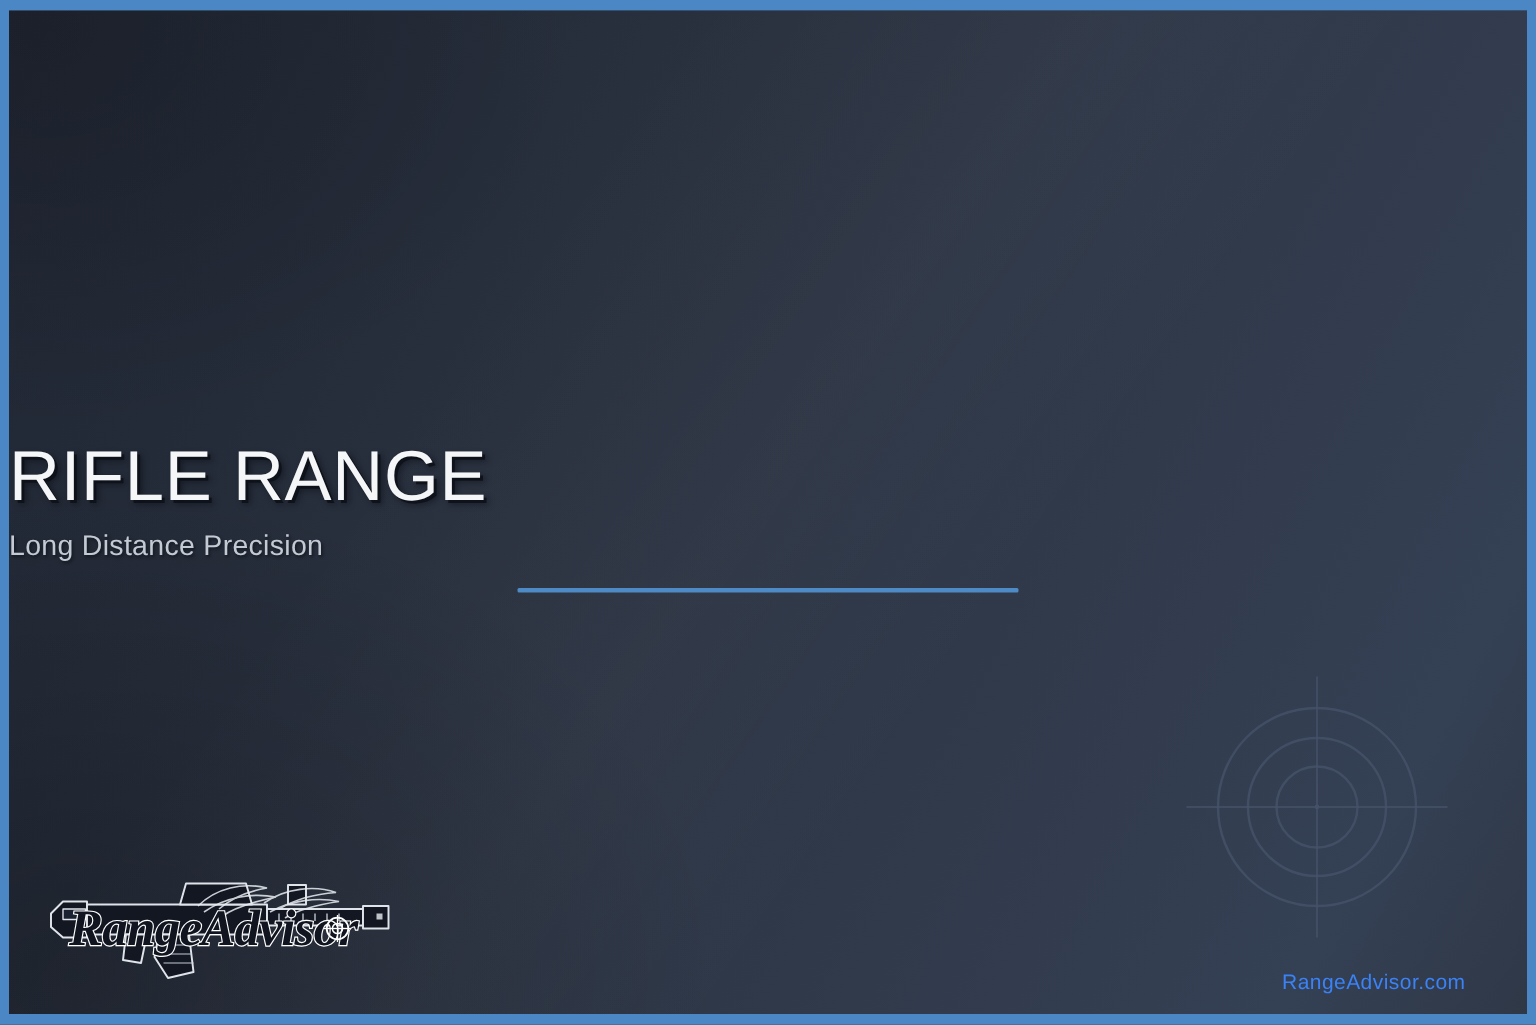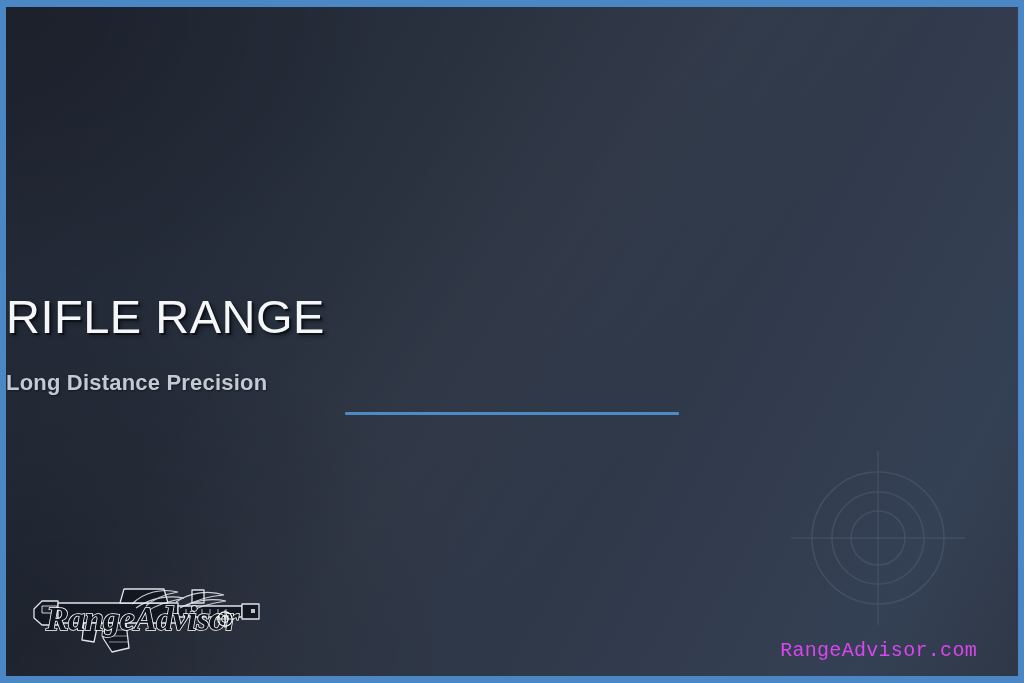--- a/index.html
+++ b/index.html
@@ -83,44 +83,43 @@
     font-size: 47px;
     font-weight: 400;
     letter-spacing: 0.5px;
     line-height: 1.06;
     color: #f4f6f8;
     text-shadow:
       2px 2px 0 rgba(12,16,24,0.88),
       3px 3px 4px rgba(8,11,17,0.55);
   }
   .slide-subtitle {
-    margin: 28px 0 0 0;
-    font-size: 22px;
-    font-weight: 700;
+    margin: 12px 0 0 0;
+    font-size: 19px;
+    font-weight: 400;
     letter-spacing: 0.2px;
     color: #c4cad3;
     text-shadow: 1px 1px 2px rgba(10,14,20,0.6);
   }
   .title-rule {
     width: 334px;
     height: 3px;
     margin: 16px auto 0 auto;
     background: #4d8ac6;
     border-radius: 1px;
   }
 
   
   .footer-url {
     position: absolute;
     right: 41px;
     bottom: 14px;
-    font-size: 20px;
+    font-size: 14px;
     letter-spacing: 0.3px;
-    color: #d946ef;
-    font-family: Liberation Mono, monospace;
+    color: #3b82f6;
   }
 
   
   .brand-logo {
     position: absolute;
     left: 22px;
     bottom: 22px;
     width: 252px;
     height: 86px;
   }

